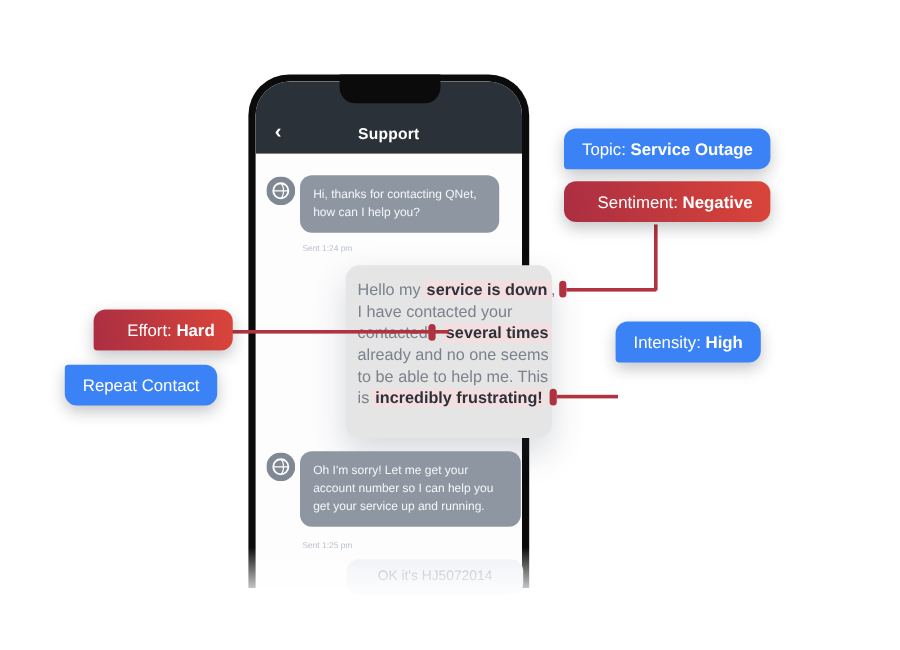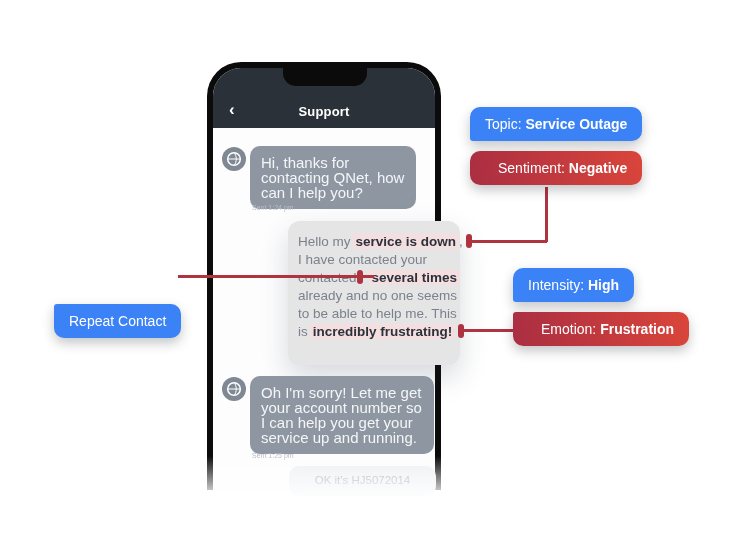--- a/index.html
+++ b/index.html
@@ -14,21 +14,21 @@
   .chat-header{position:absolute;left:0;top:0;width:222px;height:60px;background:#2a3138;}
   .back{position:absolute;left:16px;bottom:8px;color:#ffffff;font-size:17px;font-weight:bold;line-height:20px;cursor:default;}
   .htitle{position:absolute;left:0;right:0;bottom:9px;text-align:center;color:#ffffff;
           font-size:13px;font-weight:bold;letter-spacing:.2px;}
   .notch{position:absolute;left:76px;top:0;width:84px;height:24px;background:#0b0b0c;
          border-radius:0 0 13px 13px;}
 
   
   .avatar{position:absolute;width:24px;height:24px;z-index:4;}
   .bubble{position:absolute;background:#8d96a1;color:#f4f6f8;border-radius:10px;
-          padding:9px 11px;font-size:15px;line-height:15px;z-index:4;box-sizing:border-box;}
+          padding:9px 11px;font-size:10px;line-height:15px;z-index:4;box-sizing:border-box;}
   .time{position:absolute;color:#b9bfc7;font-size:7px;z-index:4;}
 
   .card{position:absolute;left:288px;top:221px;width:172px;background:#e5e5e5;
         border-radius:12px;padding:12px 8px 24px 10px;box-sizing:border-box;
         box-shadow:0 12px 28px rgba(45,55,70,.18);z-index:4;}
   .cardline{white-space:nowrap;font-size:13.5px;line-height:18px;color:#7b828c;}
   .hl{background:#f5dee0;color:#2b323b;font-weight:bold;padding:0 3px;border-radius:2px;margin-left:2px;}
   .hl.nomargin{margin-left:4px;}
   .marker{display:inline-block;width:6px;height:14px;background:#ae3240;border-radius:3px;
           vertical-align:-2px;margin-left:3px;}
@@ -102,20 +102,20 @@
 
   <div class="conn" style="left:545px;top:187px;width:2.5px;height:55px;"></div>
   <div class="conn" style="left:472px;top:240px;width:75px;height:2.5px;"></div>
   <div class="conn" style="left:178px;top:275px;width:196px;height:2.5px;"></div>
   <div class="conn" style="left:464px;top:329px;width:51px;height:2.5px;"></div>
 
   <div class="tag dark r-bl" style="left:470px;top:107px;"><span>Topic:</span>&nbsp;<span class="b">Service Outage</span></div>
 
   <div class="tag red" style="left:470px;top:151px;"><span>Sentiment:</span>&nbsp;<span class="b">Negative</span></div>
 
+  <div class="tag red r-bl" style="left:78px;top:258px;"><span>Effort:</span>&nbsp;<span class="b">Hard</span></div>
 
   <div class="tag dark r-tl" style="left:54px;top:304px;"><span>Repeat Contact</span></div>
 
   <div class="tag dark r-bl" style="left:513px;top:268px;"><span>Intensity:</span>&nbsp;<span class="b">High</span></div>
 
-  <div class="tag red r-tl" style="left:513px;top:312px;"><span>Emotion:</span>&nbsp;<span class="b">Frustration</span></div>
 
 </div>
 
 </body></html>

